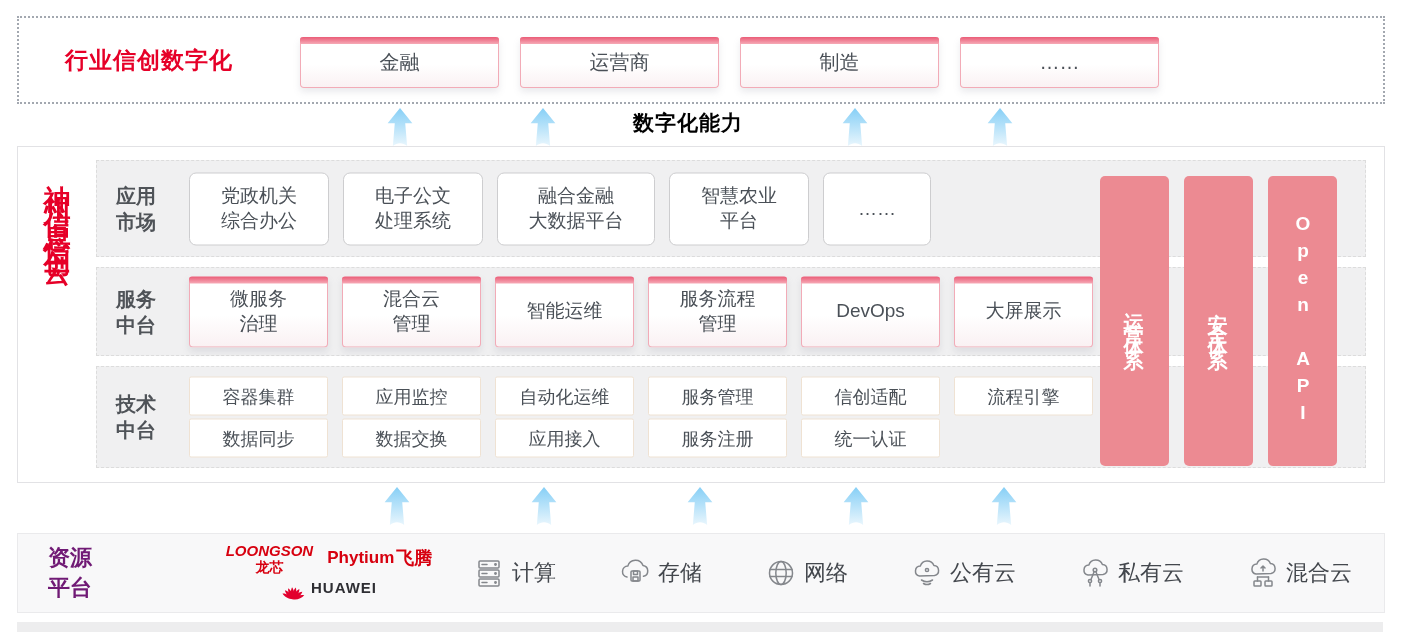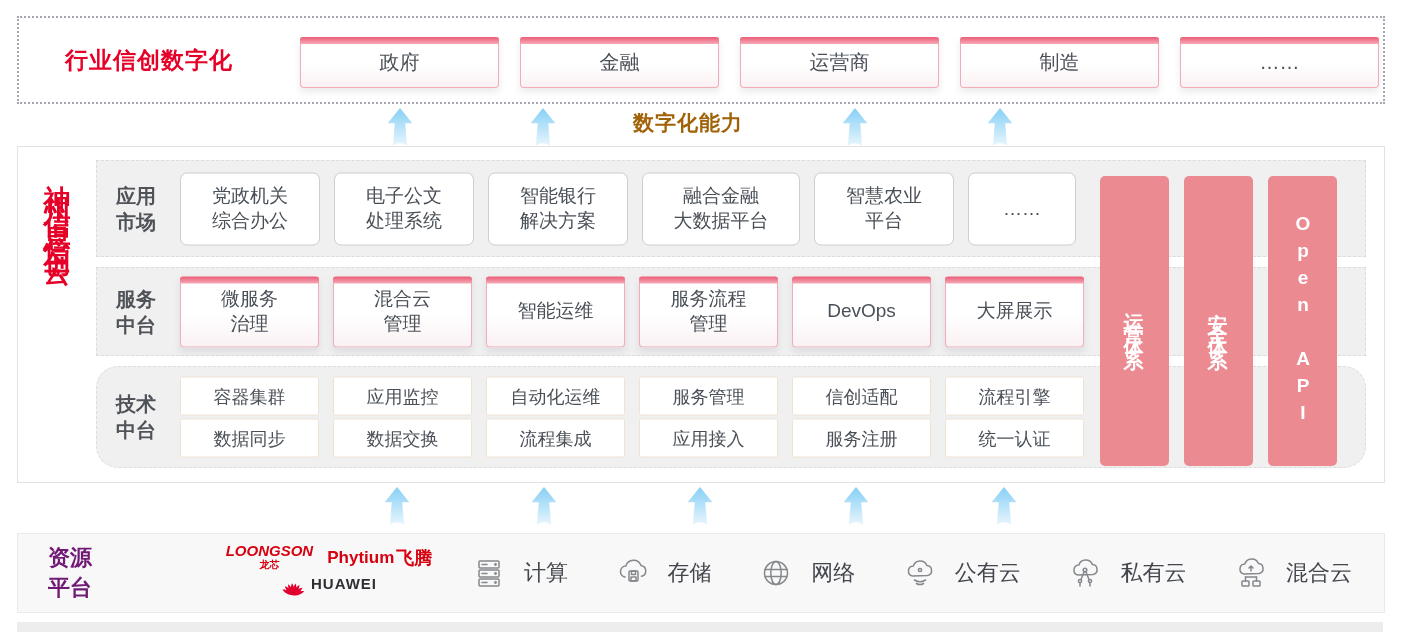--- a/index.html
+++ b/index.html
@@ -14,33 +14,33 @@
   .industry-row{position:absolute;left:281px;top:19px;display:flex;gap:21px;}
   .cap-box{position:relative;background:linear-gradient(180deg,#ffffff 55%,#faf1f3 100%);
     border:1px solid #f2abb7;border-top:none;border-radius:3px 3px 4px 4px;
     box-shadow:0 4px 7px rgba(140,140,155,.18);
     display:flex;align-items:center;justify-content:center;text-align:center;}
   .cap-box::before{content:"";position:absolute;left:-1px;right:-1px;top:0;height:7px;
     background:linear-gradient(180deg,#ea5c77 0%,#f6aab6 100%);border-radius:3px 3px 0 0;}
   .industry-box{width:197px;height:50px;font-size:20px;color:#4a5057;}
   
   .arrow{position:absolute;width:30px;height:38px;}
-  .capability-label{position:absolute;left:633px;top:109px;font-size:21px;font-weight:700;color:#a16207;letter-spacing:1px;}
+  .capability-label{position:absolute;left:633px;top:109px;font-size:21px;font-weight:700;color:#000000;letter-spacing:1px;}
   
   .main{position:absolute;left:17px;top:146px;width:1366px;height:335px;background:#fff;border:1px solid #e2e2e5;}
   .vertical-title{position:absolute;left:21px;top:16px;height:305px;
     writing-mode:vertical-rl;text-orientation:upright;letter-spacing:13px;
     font-size:27px;font-weight:700;color:#e60028;}
   .layer{position:absolute;left:78px;width:1268px;background:#f0f0f1;border:1px dashed #dcdcdc;}
   .layer-app{top:13px;height:95px;}
   .layer-svc{top:120px;height:87px;}
-  .layer-tech{top:219px;height:100px;border-radius:22px;}
+  .layer-tech{top:219px;height:100px;}
   .layer-label{position:absolute;left:19px;top:50%;transform:translateY(-50%);
     font-size:20px;font-weight:700;color:#4f5358;line-height:1.3;white-space:pre-line;text-align:center;}
-  .layer-items{position:absolute;left:83px;top:50%;transform:translateY(-50%);display:flex;gap:14px;}
+  .layer-items{position:absolute;left:92px;top:50%;transform:translateY(-50%);display:flex;gap:14px;}
   .app-box{width:138px;height:71px;background:#fff;border:1px solid #cdcdcf;border-radius:7px;
     display:flex;align-items:center;justify-content:center;text-align:center;
     font-size:19px;line-height:1.3;white-space:pre-line;color:#4a5057;}
   .app-box.w-lg{width:156px;}
   .app-box.w-sm{width:106px;}
   .svc-box{width:137px;height:70px;font-size:19px;line-height:1.3;white-space:pre-line;color:#4a5057;}
   .tech-rows{display:flex;flex-direction:column;gap:3px;}
   .tech-row{display:flex;gap:14px;}
   .tech-box{width:137px;height:37px;background:#fff;border:1px solid #efe2d3;border-radius:2px;
     display:flex;align-items:center;justify-content:center;font-size:18px;color:#4a5057;}
@@ -50,29 +50,29 @@
     color:#fff;font-size:20px;font-weight:700;letter-spacing:12px;}
   .pillar-1{left:1082px;} .pillar-2{left:1166px;} .pillar-3{left:1250px;letter-spacing:6px;font-size:19px;font-weight:700;}
   
   .resource{position:absolute;left:17px;top:533px;width:1366px;height:78px;background:#f8f8f9;border:1px solid #eaeaec;}
   .resource-label{position:absolute;left:30px;top:50%;transform:translateY(-50%);
     font-size:22px;font-weight:700;color:#701a75;line-height:1.35;white-space:pre-line;}
   .vendors{position:absolute;left:196px;top:9px;width:230px;display:flex;flex-direction:column;align-items:center;gap:3px;}
   .vendor-row1{display:flex;gap:14px;align-items:flex-start;}
   .loongson{display:flex;flex-direction:column;align-items:center;line-height:1;}
   .loongson-en{font-size:15px;font-weight:900;font-style:italic;color:#d7000f;letter-spacing:0;}
-  .loongson-cn{font-size:10px;font-weight:700;color:#d7000f;margin-top:2px;}
+  .loongson-cn{font-size:14px;font-weight:700;color:#d7000f;margin-top:2px;}
   .phytium{display:flex;align-items:center;gap:2px;margin-top:3px;}
   .phytium-en{font-size:17px;font-weight:700;color:#d7000f;}
   .phytium-cn{font-size:18px;font-weight:700;color:#d7000f;}
   .huawei{display:flex;align-items:flex-start;gap:6px;margin-top:2px;}
   .huawei-name{font-size:15px;font-weight:700;color:#2e2e33;letter-spacing:1px;}
   .resource-items{position:absolute;left:455px;right:32px;top:50%;transform:translateY(-50%);
     display:flex;justify-content:space-between;align-items:center;}
-  .res-item{display:flex;align-items:center;gap:19px;}
+  .res-item{display:flex;align-items:center;gap:7px;}
   .res-item .label{font-size:22px;color:#43474d;}
   .res-icon{width:32px;height:32px;stroke:#84878c;fill:none;stroke-width:1.5;stroke-linecap:round;stroke-linejoin:round;}
   
   .footer-bar{position:absolute;left:17px;top:622px;width:1366px;height:10px;background:#ededee;}
 </style>
 </head>
 <body>
 
 <svg width="0" height="0" style="position:absolute">
   <defs>
@@ -81,21 +81,20 @@
       <stop offset="1" stop-color="#e9f6fd"></stop>
     </linearGradient>
   </defs>
 </svg>
 
 <div class="canvas">
 
   <div class="top-banner">
     <div class="banner-title">行业信创数字化</div>
     <div class="industry-row">
-      <div class="cap-box industry-box">政府</div>
       <div class="cap-box industry-box">金融</div>
       <div class="cap-box industry-box">运营商</div>
       <div class="cap-box industry-box">制造</div>
       <div class="cap-box industry-box">……</div>
     </div>
   </div>
 
   <svg class="arrow" style="left:385px;top:108px" viewBox="0 0 30 40">
       <path fill="url(#arrowGrad)" d="M15 0 L28 16 L20.5 16 L22.5 40 C17.5 36 12.5 36 7.5 40 L9.5 16 L2 16 Z"></path>
     </svg>
@@ -114,22 +113,20 @@
     <div class="vertical-title">神州信息信创云</div>
 
     <div class="layer layer-app">
       <div class="layer-label">应用
 市场</div>
       <div class="layer-items">
         <div class="app-box">党政机关
 综合办公</div>
         <div class="app-box">电子公文
 处理系统</div>
-        <div class="app-box">智能银行
-解决方案</div>
         <div class="app-box w-lg">融合金融
 大数据平台</div>
         <div class="app-box">智慧农业
 平台</div>
         <div class="app-box w-sm">……</div>
       </div>
     </div>
 
     <div class="layer layer-svc">
       <div class="layer-label">服务
@@ -155,21 +152,20 @@
           <div class="tech-box">容器集群</div>
           <div class="tech-box">应用监控</div>
           <div class="tech-box">自动化运维</div>
           <div class="tech-box">服务管理</div>
           <div class="tech-box">信创适配</div>
           <div class="tech-box">流程引擎</div>
         </div>
         <div class="tech-row">
           <div class="tech-box">数据同步</div>
           <div class="tech-box">数据交换</div>
-          <div class="tech-box">流程集成</div>
           <div class="tech-box">应用接入</div>
           <div class="tech-box">服务注册</div>
           <div class="tech-box">统一认证</div>
         </div>
       </div>
     </div>
 
     <div class="pillar pillar-1">运营体系</div>
     <div class="pillar pillar-2">安全体系</div>
     <div class="pillar pillar-3 pillar-openapi">Open API</div>

